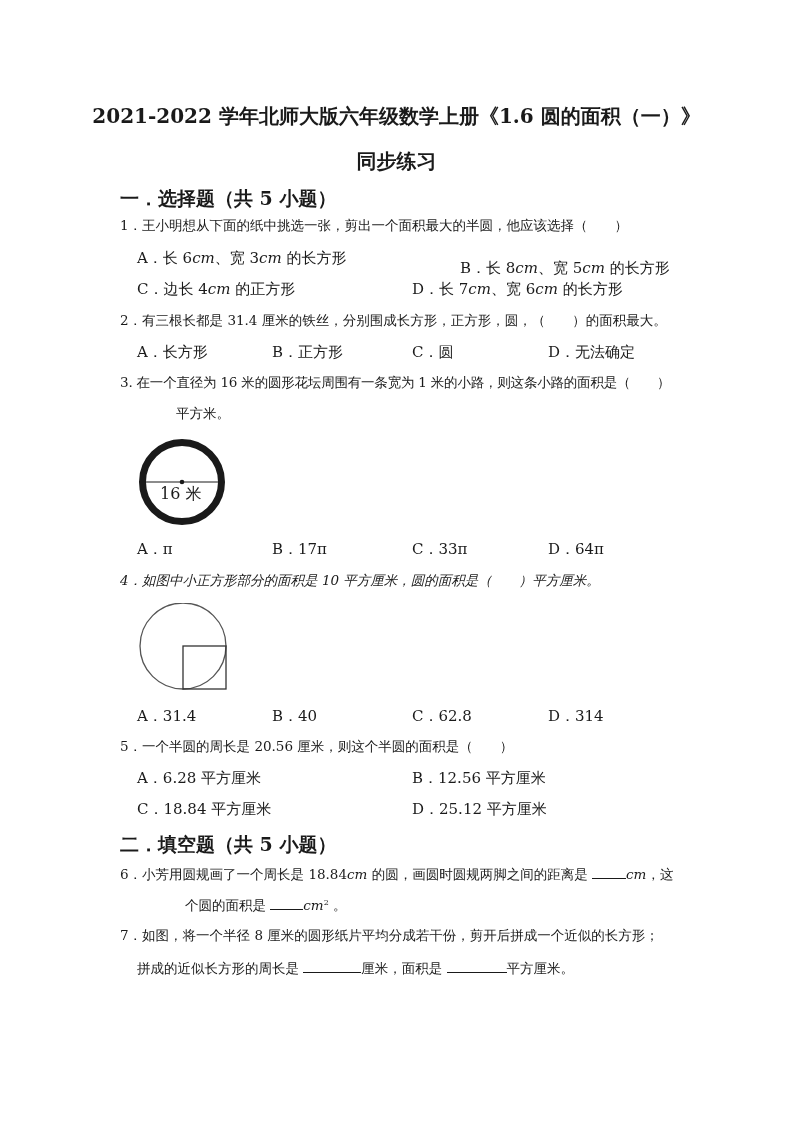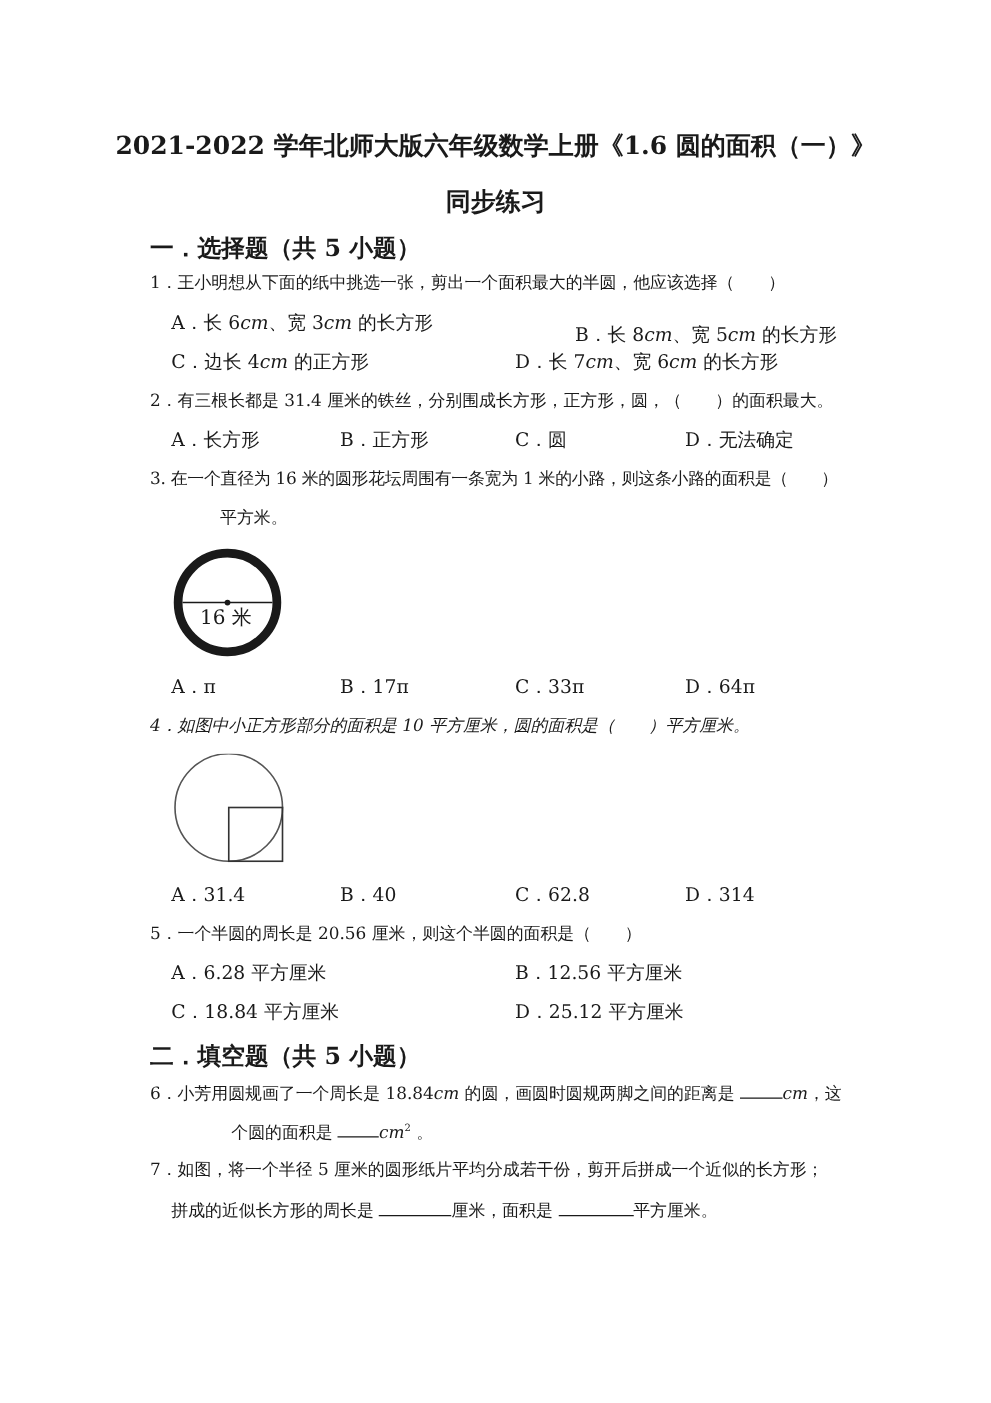--- a/index.html
+++ b/index.html
@@ -80,16 +80,16 @@
 
 <div class="abs section" style="left:120px; top:832px;">二．填空题（共 5 小题）</div>
 
 <div class="abs q" style="left:120px; top:864px;">
   <span>6．小芳用圆规画了一个周长是 18.84</span><span class="it">cm</span><span> 的圆，画圆时圆规两脚之间的距离是 </span><span class="blank" style="width:34px;"></span><span class="it">cm</span><span>，这</span>
 </div>
 <div class="abs q" style="left:137px; top:895px;margin-left:48px;">
   <span>个圆的面积是 </span><span class="blank" style="width:33px;"></span><span class="it">cm</span><sup>2</sup><span> 。</span>
 </div>
 
-<div class="abs q" style="left:120px; top:927px;">7．如图，将一个半径 5 厘米的圆形纸片平均分成若干份，剪开后拼成一个近似的长方形；</div>
+<div class="abs q" style="left:120px; top:927px;">7．如图，将一个半径 8 厘米的圆形纸片平均分成若干份，剪开后拼成一个近似的长方形；</div>
 <div class="abs q" style="left:137px; top:958px;text-align:right;">
   <span>拼成的近似长方形的周长是 </span><span class="blank" style="width:58px;"></span><span>厘米，面积是 </span><span class="blank" style="width:60px;"></span><span>平方厘米。</span>
 </div>
 
 </body></html>

